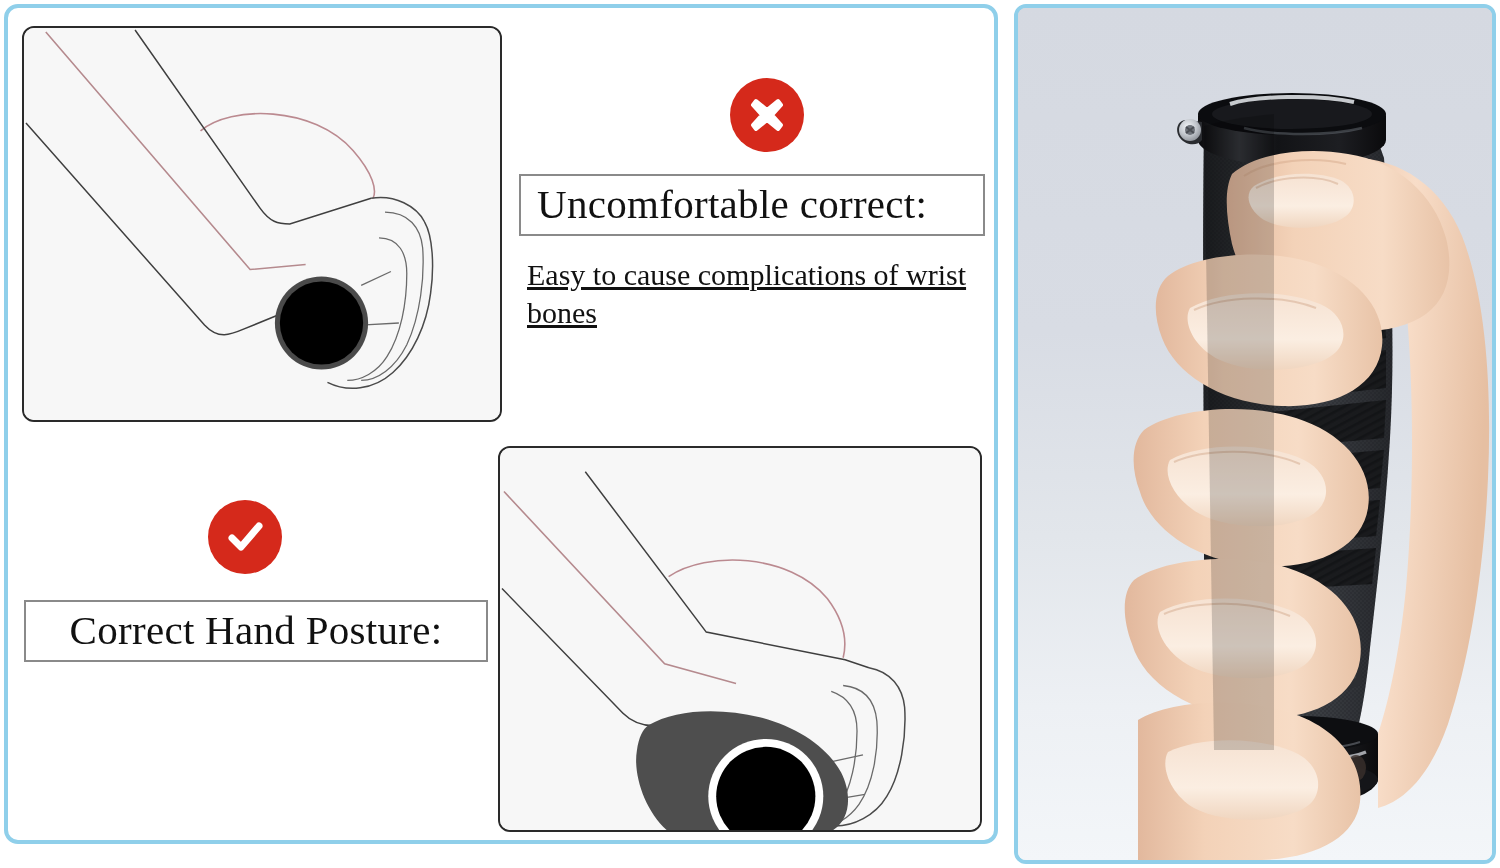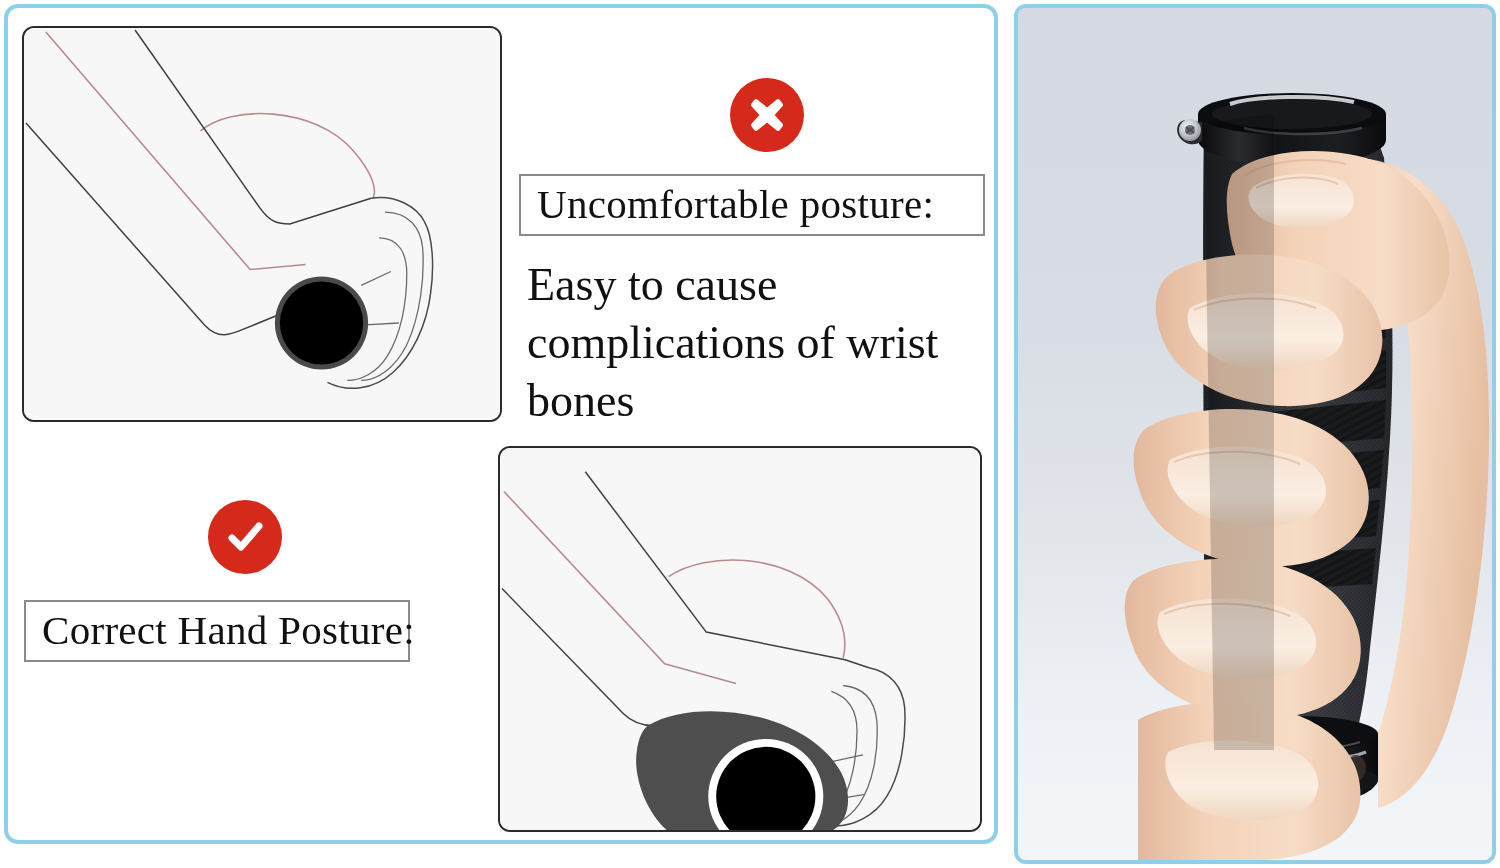--- a/index.html
+++ b/index.html
@@ -62,31 +62,31 @@
   }
   .heading-box span {
     font-family: "Liberation Serif", serif;
     font-size: 41px;
     color: #111111;
     letter-spacing: 0.3px;
     line-height: 1.1;
     white-space: nowrap;
   }
   .hbox-uncomfortable { left: 511px; top: 166px; width: 466px; height: 62px; }
-  .hbox-correct       { left: 16px;  top: 592px; width: 386px; height: 62px; }
+  .hbox-correct       { left: 16px;  top: 592px; width: 464px; height: 62px; justify-content: center; }
 
   
   .body-text {
     position: absolute;
     font-family: "Liberation Serif", serif;
     color: #111111;
   }
   .copy-uncomfortable {
     left: 519px; top: 248px; width: 460px;
-    font-size: 46px; line-height: 1.26;
+    font-size: 30px; line-height: 1.26; text-decoration: underline;
   }
   .copy-correct {
     left: 36px; top: 672px; width: 430px;
     font-size: 30px; line-height: 1.33;
     font-weight: bold;
   }
 
   
   .right-panel {
     position: absolute;
@@ -135,21 +135,21 @@
         </svg>
       </div>
 
       <div class="status-icon icon-x">
         <svg viewBox="0 0 44 44" aria-hidden="true">
           <path d="M 11 8 L 22 17 L 33 8 L 36 12 L 27 22 L 36 32 L 33 36 L 22 27 L 11 36 L 8 32 L 17 22 L 8 12 Z" fill="#ffffff" stroke="#ffffff" stroke-width="4" stroke-linejoin="round"></path>
         </svg>
       </div>
 
       <div class="heading-box hbox-uncomfortable">
-        <span>Uncomfortable posture:</span>
+        <span>Uncomfortable correct:</span>
       </div>
 
       <div class="body-text copy-uncomfortable">Easy to cause complications of wrist bones</div>
 
       <div class="status-icon icon-check">
         <svg viewBox="0 0 44 44" aria-hidden="true">
           <path d="M 9 23 L 18 32 L 36 11" fill="none" stroke="#ffffff" stroke-width="7" stroke-linecap="round" stroke-linejoin="round"></path>
         </svg>
       </div>
 

